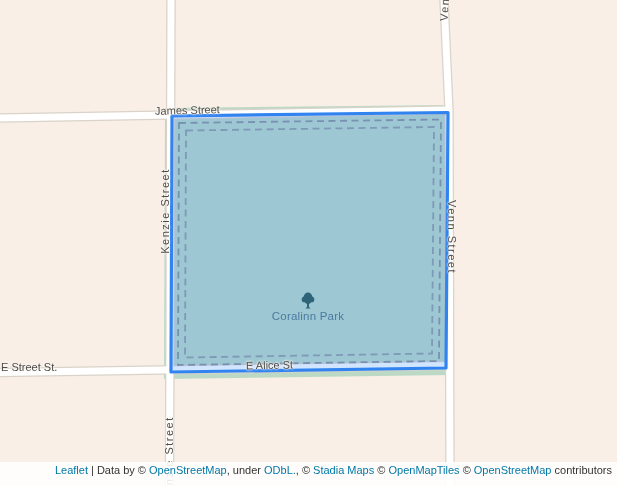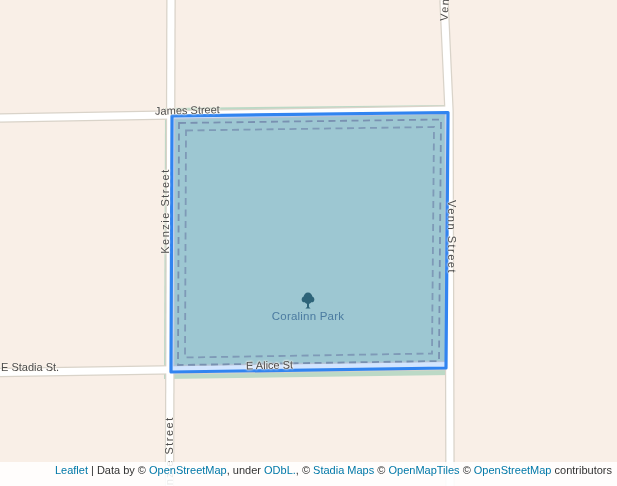--- a/index.html
+++ b/index.html
@@ -48,21 +48,21 @@
     <path d="M444,0 L449,110 L450,486" stroke="#ffffff" stroke-width="7" fill="none"></path>
 
     <path d="M179,123 L441,119.5 L439,361 L178,365 Z" fill="none" stroke="#8d949c" stroke-width="1.8" stroke-dasharray="7 4.5"></path>
     <path d="M186,130.5 L434,127 L432,353.5 L185,357.5 Z" fill="none" stroke="#8d949c" stroke-width="1.8" stroke-dasharray="7 4.5" opacity="0.85"></path>
 
     <polygon points="172,116 448,112.5 446,368 171,372" fill="rgba(51,136,255,0.22)" stroke="#3184f0" stroke-width="3.2" stroke-linejoin="round"></polygon>
   </svg>
 
   <div class="street-label" style="left:155px;top:104px;transform:rotate(-1.5deg);">James Street</div>
 
-  <div class="street-label" style="left:1px;top:361px;">E Stadia St.</div>
+  <div class="street-label" style="left:1px;top:361px;">E Street St.</div>
 
   <div class="street-label" style="left:246px;top:359px;transform:rotate(-1.2deg);">E Alice St</div>
 
   <div class="street-label rot" style="left:165px;top:211px;letter-spacing:1.5px;transform:translate(-50%,-50%) rotate(-90deg);">Kenzie Street</div>
 
   <div class="street-label rot" style="left:169px;top:459px;letter-spacing:1.5px;transform:translate(-50%,-50%) rotate(-90deg);">Kenzie Street</div>
 
   <div class="street-label rot" style="left:452px;top:237px;letter-spacing:1.5px;transform:translate(-50%,-50%) rotate(90deg);">Venn Street</div>
 
   <div class="street-label rot" style="left:446px;top:-16px;letter-spacing:1.5px;transform:translate(-50%,-50%) rotate(-86deg);">Venn Street</div>

